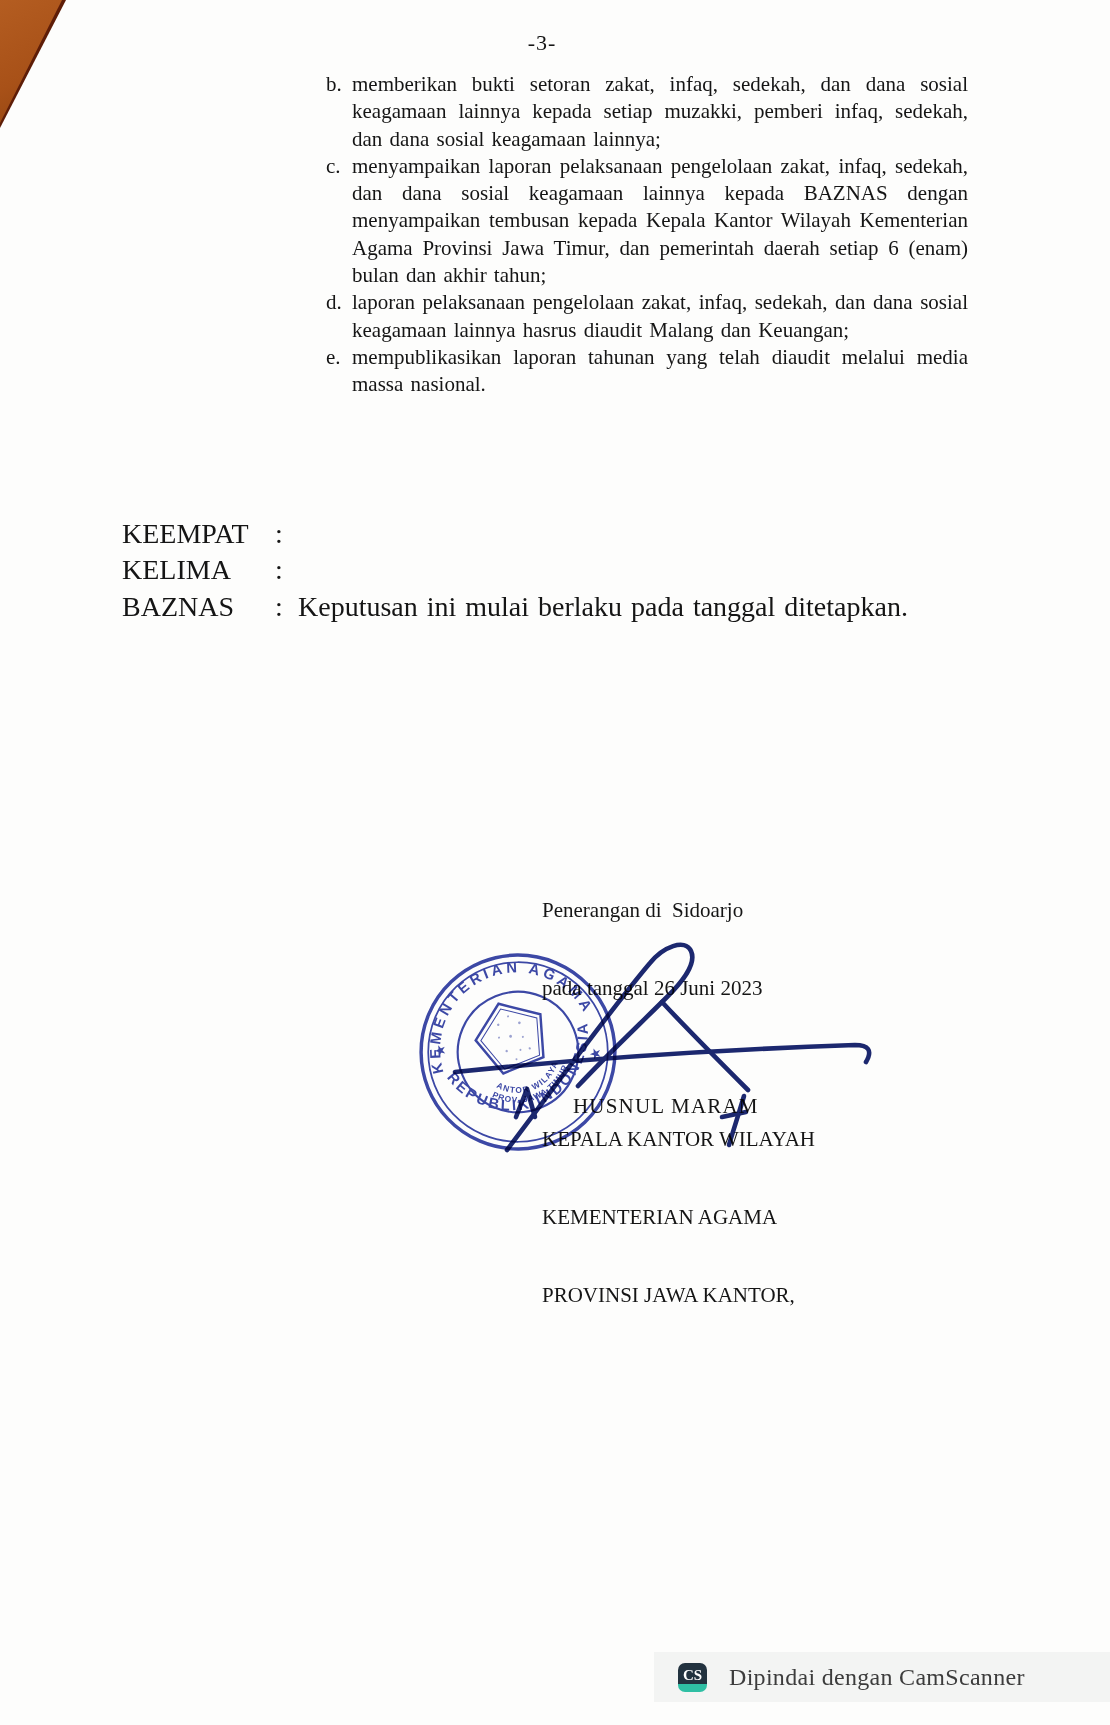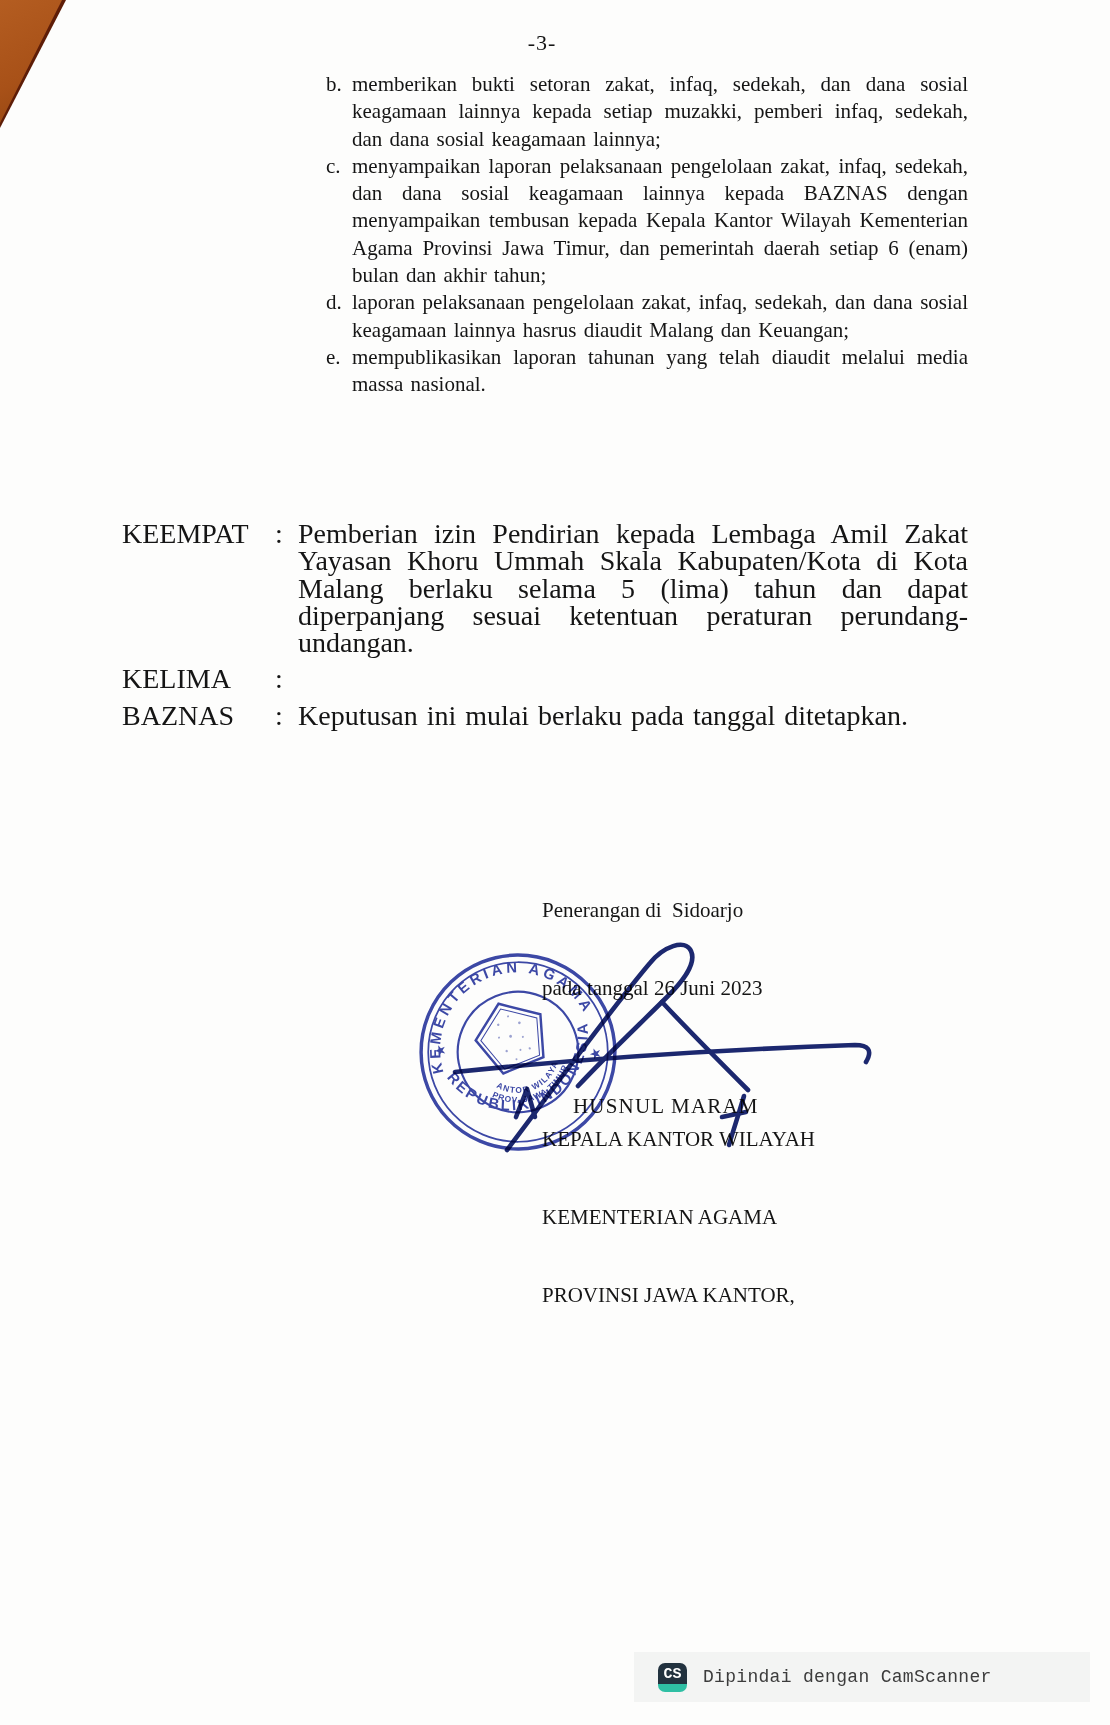--- a/index.html
+++ b/index.html
@@ -65,35 +65,35 @@
   .stamp text{fill:var(--stamp-ink);font-family:"Liberation Sans",sans-serif;font-weight:bold;}
   
   .signature{
     position:absolute;left:440px;top:918px;width:460px;height:250px;
     mix-blend-mode:multiply;
   }
   .signature path{fill:none;stroke:var(--sig-ink);stroke-width:4.6;
     stroke-linecap:round;stroke-linejoin:round;}
   
   .footer-bar{
-    position:absolute;left:634px;top:1652px;width:456px;height:50px;
+    position:absolute;left:654px;top:1652px;width:456px;height:50px;
     background:#f3f4f3;
     display:flex;align-items:center;
-    font-family:Liberation Mono, monospace;
+    font-family:Liberation Serif, serif;
   }
   .cs-icon{
     width:29px;height:29px;margin-left:24px;border-radius:7px;
     background:linear-gradient(180deg,var(--cs-navy) 0%,var(--cs-navy) 74%,var(--cs-teal) 74%,var(--cs-teal) 100%);
     color:#ffffff;font-weight:bold;font-size:15px;
     display:flex;align-items:center;justify-content:flex-start;
     padding-top:0;box-sizing:border-box;
     justify-content:center;line-height:22px;
   }
   .cs-icon span{margin-top:-5px;}
-  .footer-text{margin-left:16px;font-size:18px;color:#3c3c3c;letter-spacing:.3px;}
+  .footer-text{margin-left:22px;font-size:24px;color:#3c3c3c;letter-spacing:.3px;}
 </style>
 </head>
 <body>
 
 <div id="page">
 
   <div class="corner-edge"></div>
   <div class="corner-fill"></div>
 
   <div class="page-number">-3-</div>
@@ -114,21 +114,20 @@
     <div class="letter-item">
       <span class="marker">e.</span>
       <span class="body">mempublikasikan laporan tahunan yang telah diaudit melalui media massa nasional.</span>
     </div>
   </div>
 
   <div class="dictum">
     <div class="dictum-row">
       <span class="label">KEEMPAT</span>
       <span class="colon">:</span>
-      <span class="body">Pemberian izin Pendirian kepada Lembaga Amil Zakat Yayasan Khoru Ummah Skala Kabupaten/Kota di Kota Malang berlaku selama 5 (lima) tahun dan dapat diperpanjang sesuai ketentuan peraturan perundang-undangan.</span>
     </div>
     <div class="dictum-row">
       <span class="label">KELIMA</span>
       <span class="colon">:</span>
     </div>
     <div class="dictum-row">
       <span class="label">BAZNAS</span>
       <span class="colon">:</span>
       <span class="body">Keputusan ini mulai berlaku pada tanggal ditetapkan.</span>
     </div>

